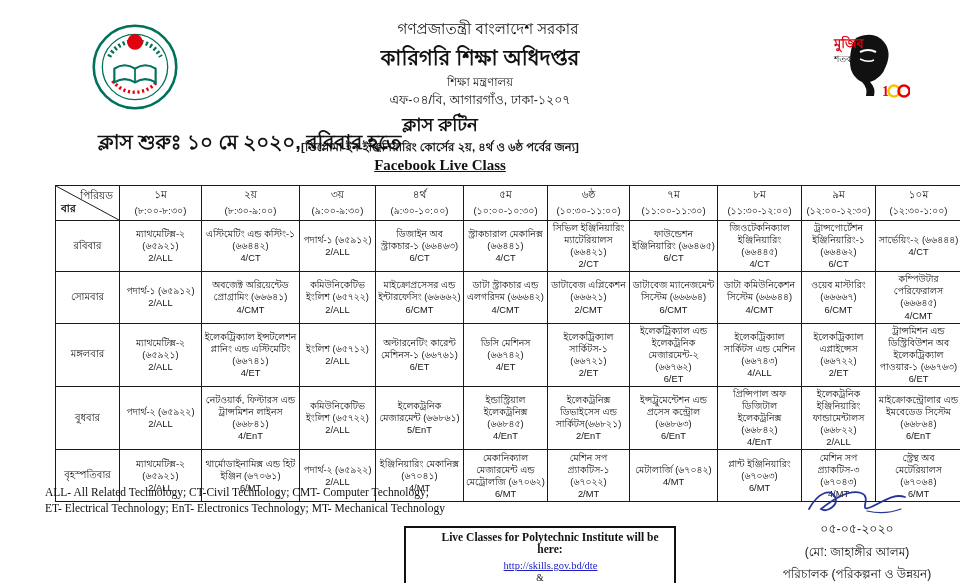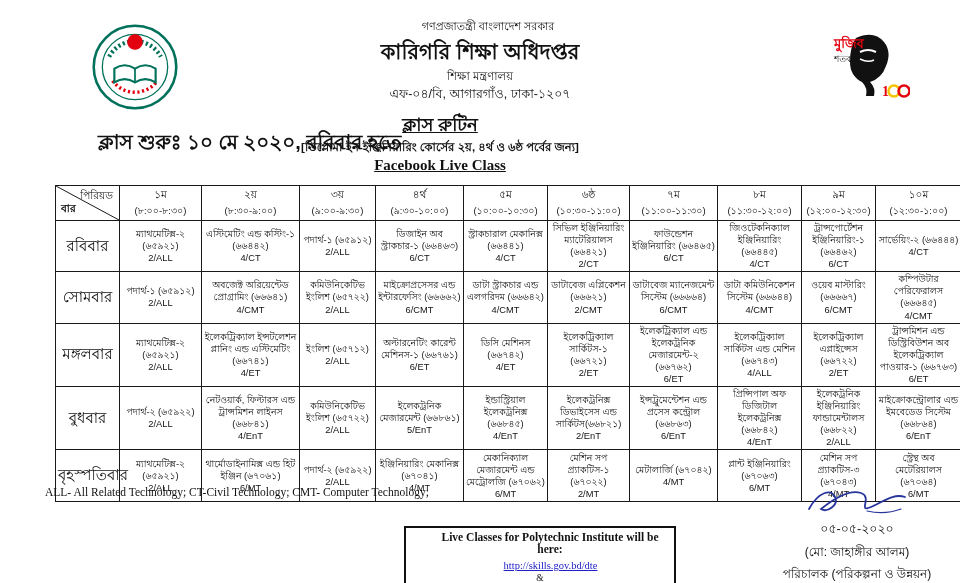--- a/index.html
+++ b/index.html
@@ -1,52 +1,52 @@
 <!DOCTYPE html>
 <html><head>
 <meta charset="utf-8">
 <style>
   html,body{margin:0;padding:0;background:#fff;}
   .page{position:relative;width:960px;height:583px;background:#fff;overflow:hidden;
         font-family:"Liberation Sans",sans-serif;color:#111;}
 
   
   .gov-header{position:absolute;left:0;right:0;top:18px;text-align:center;line-height:1.5;}
-  .gov-line1{font-size:11px;padding-left:16px;}
+  .gov-line1{font-size:15px;padding-left:16px;}
   .gov-line2{font-size:21px;font-weight:bold;margin:1px 0;}
   .gov-line3{font-size:12.5px;}
   .gov-line4{font-size:11.5px;}
   .gov-line5{font-size:12.5px;}
 
   
   .dte-logo{position:absolute;left:92px;top:24px;width:86px;height:86px;}
   .mujib-logo{position:absolute;left:826px;top:26px;width:84px;height:76px;}
 
   
   .start-title{position:absolute;left:98px;top:127px;font-size:20px;font-weight:bold;}
   .routine-title{position:absolute;left:240px;top:111px;width:400px;text-align:center;
-                 font-size:18px;font-weight:bold;text-decoration:underline;}
+                 font-size:18px;font-weight:bold;}
   .scope-line{position:absolute;left:240px;top:139px;width:400px;text-align:center;
               font-size:11.5px;font-weight:bold;}
   .fb-title{position:absolute;left:240px;top:157px;width:400px;text-align:center;
             font-size:15px;font-weight:bold;text-decoration:underline;
             font-family:"Liberation Serif",serif;}
 
   
   table.routine{position:absolute;left:48px;top:185px;width:906px;border-collapse:collapse;
                 table-layout:fixed;margin-left:7px;}
   table.routine td{border:1px solid #1a1a1a;text-align:center;vertical-align:middle;
                    padding:1px 2px;}
   .corner{position:relative;height:32px;padding:0;}
   .corner .diag{position:absolute;left:0;top:0;width:100%;height:100%;}
   .corner-period{position:absolute;right:6px;top:2px;font-size:10.5px;}
   .corner-day{position:absolute;left:5px;bottom:2px;font-size:10.5px;font-weight:bold;}
   .p-label{font-size:10.5px;}
   .p-time{font-size:9.5px;}
-  .day-cell{font-size:15px;}
+  .day-cell{font-size:10px;}
   .class-cell{font-size:9.3px;line-height:1.3;white-space:pre-line;}
   tr.h-row{height:32px;}
   tr.r0{height:46px;} tr.r1{height:47px;} tr.r2{height:57px;}
   tr.r3{height:60px;} tr.r4{height:52px;}
 
   
   .legend{position:absolute;left:45px;top:485px;font-family:"Liberation Serif",serif;
           font-size:11.5px;line-height:1.35;color:#111;}
   .live-box{position:absolute;left:404px;top:526px;width:256px;border:2px solid #111;
             background:#fff;text-align:center;padding:3px 6px 4px 6px;
@@ -278,20 +278,21 @@
           <td class="class-cell">মেশিন সপ প্র্যাকটিস-৩ (৬৭০৪৩)
 4/MT</td>
           <td class="class-cell">স্ট্রেন্থ অব মেটেরিয়ালস (৬৭০৬৪)
 6/MT</td>
         </tr>
       </tbody>
   </table>
 
   <div class="legend">
     <div>ALL- All Related Technology; CT-Civil Technology; CMT- Computer Technology;</div>
+    <div>ET- Electrical Technology; EnT- Electronics Technology; MT- Mechanical Technology</div>
   </div>
 
   <div class="live-box">
     <div class="lb-title">Live Classes for Polytechnic Institute will be here:</div>
     <div><a href="#">http://skills.gov.bd/dte</a></div>
     <div class="amp">&amp;</div>
     <div><a href="#">http://www.facebook.com/skills.gov.bd</a></div>
   </div>
 
   <div class="sig-block">

